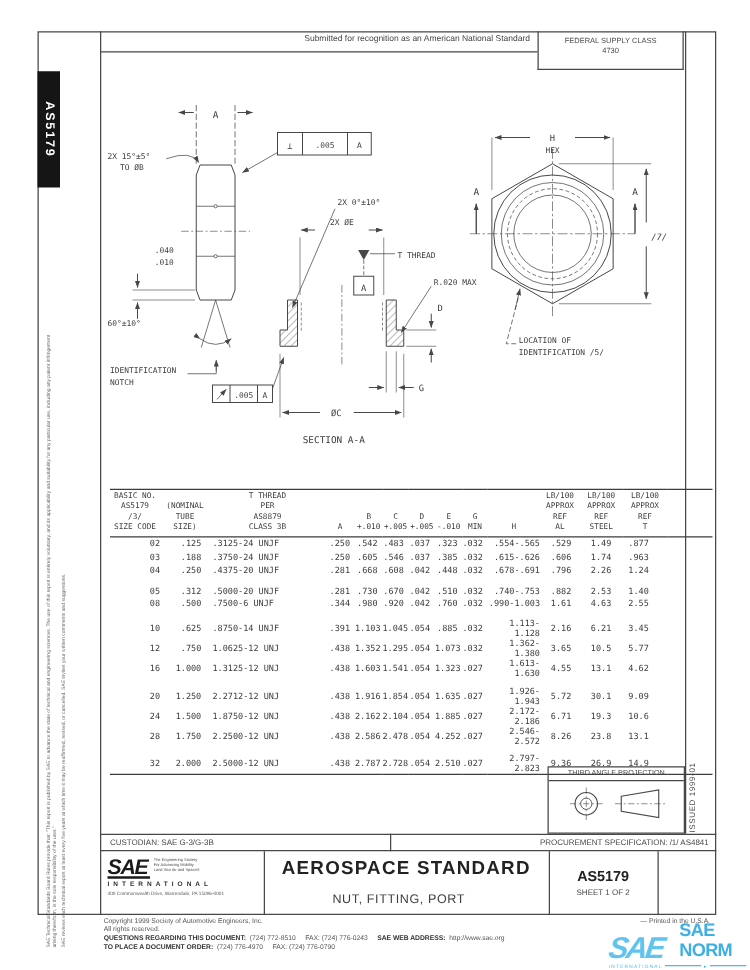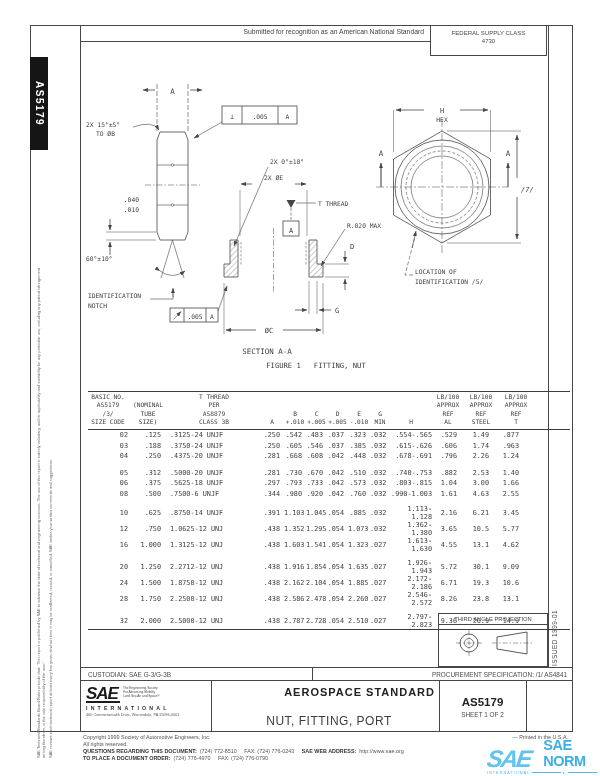--- a/index.html
+++ b/index.html
@@ -42,22 +42,22 @@
   .issued{left:551px;top:666px;width:82px;transform:rotate(-90deg);transform-origin:0 0;
           font-size:6.4px;letter-spacing:.5px;color:#4a4a4a;}
   
   .cust{left:80px;top:667px;width:493px;height:14px;border-top:1px solid #474747;border-bottom:1px solid #474747;box-sizing:border-box;font-size:6.4px;color:#4a4a4a;}
   .cust .left{position:absolute;left:8px;top:3px;}
   .cust .right{position:absolute;right:6px;top:3px;}
   .cust-div{left:312px;top:667px;height:14px;}
   .tb-v1{left:211px;top:681px;height:51px;}
   .tb-v2{left:439px;top:681px;height:51px;}
   .tb-v3{left:526px;top:681px;height:51px;}
-  .doc-type{left:215px;top:686px;width:220px;text-align:right;font-size:11px;font-weight:bold;letter-spacing:1px;color:#222;}
-  .doc-title{left:219px;top:714px;width:220px;text-align:center;font-size:12px;letter-spacing:.5px;color:#3d3d3d;}
+  .doc-type{left:215px;top:686px;width:220px;text-align:center;font-size:15px;font-weight:bold;letter-spacing:1px;color:#222;}
+  .doc-title{left:209px;top:714px;width:220px;text-align:center;font-size:10px;letter-spacing:.5px;color:#3d3d3d;}
   .doc-num{left:441px;top:696px;width:83px;text-align:center;font-size:11.5px;font-weight:bold;color:#222;}
   .doc-sheet{left:441px;top:711px;width:83px;text-align:center;font-size:6.4px;color:#4a4a4a;}
   
   .saelogo{left:86px;top:686px;width:122px;height:44px;}
   .sae-row{display:flex;align-items:flex-start;}
   .sae-big{font-size:17px;font-weight:bold;font-style:italic;letter-spacing:-1px;color:#1b1b1b;line-height:15px;border-bottom:2px solid #1b1b1b;padding-right:2px;}
   .sae-tag{font-size:3.2px;line-height:3.9px;color:#4a4a4a;margin-left:3px;margin-top:1px;}
   .sae-int{font-size:5.2px;letter-spacing:3.2px;color:#2e2e2e;margin-top:2px;font-weight:bold;}
   .sae-addr{font-size:3.8px;color:#5a5a5a;margin-top:2px;}
   
@@ -214,21 +214,20 @@
     <text x="442" y="112.5" text-anchor="middle" class="t7">H</text>
     <text x="442" y="122" text-anchor="middle" class="t63">HEX</text>
     <text x="381" y="156" text-anchor="middle" class="t75">A</text>
     <text x="508" y="156" text-anchor="middle" class="t75">A</text>
     <text x="521" y="192" class="t7 it">/7/</text>
     <text x="415" y="274" class="t63">LOCATION OF</text>
     <text x="415" y="284" class="t63">IDENTIFICATION /5/</text>
     <text x="267" y="354" text-anchor="middle" class="t75">SECTION A-A</text>
   </svg>
 
-  <div class="abs cap" style="left:196px;top:361px;width:240px;">FIGURE 1   FITTING, NUT</div>
 
   <div class="abs tbl-wrap">
     <table id="dim-table">
       <colgroup>
         <col style="width:40px">
           <col style="width:40px">
           <col style="width:92px">
           <col style="width:24px">
         <col style="width:22px">
           <col style="width:21px">
@@ -343,36 +342,20 @@
             <td class="a-r col6">.042</td>
             <td class="a-r col7">.510</td>
             <td class="a-r col8">.032</td>
             <td class="a-c col9">.740-.753</td>
             <td class="a-r col10">.882</td>
             <td class="a-r col11">2.53</td>
             <td class="a-r col12">1.40</td>
             <td></td>
           </tr>
           <tr>
-            <td class="a-c col0">06</td>
-            <td class="a-r col1">.375</td>
-            <td class="a-l col2">.5625-18 UNJF</td>
-            <td class="a-r col3">.297</td>
-            <td class="a-r col4">.793</td>
-            <td class="a-r col5">.733</td>
-            <td class="a-r col6">.042</td>
-            <td class="a-r col7">.573</td>
-            <td class="a-r col8">.032</td>
-            <td class="a-c col9">.803-.815</td>
-            <td class="a-r col10">1.04</td>
-            <td class="a-r col11">3.00</td>
-            <td class="a-r col12">1.66</td>
-            <td></td>
-          </tr>
-          <tr>
             <td class="a-c col0">08</td>
             <td class="a-r col1">.500</td>
             <td class="a-l col2">.7500-6 UNJF</td>
             <td class="a-r col3">.344</td>
             <td class="a-r col4">.980</td>
             <td class="a-r col5">.920</td>
             <td class="a-r col6">.042</td>
             <td class="a-r col7">.760</td>
             <td class="a-r col8">.032</td>
             <td class="a-c col9">.990-1.003</td>
@@ -468,21 +451,21 @@
             <td></td>
           </tr>
           <tr>
             <td class="a-c col0">28</td>
             <td class="a-r col1">1.750</td>
             <td class="a-l col2">2.2500-12 UNJ</td>
             <td class="a-r col3">.438</td>
             <td class="a-r col4">2.586</td>
             <td class="a-r col5">2.478</td>
             <td class="a-r col6">.054</td>
-            <td class="a-r col7">2.260</td>
+            <td class="a-r col7">4.252</td>
             <td class="a-r col8">.027</td>
             <td class="a-c col9">2.546-2.572</td>
             <td class="a-r col10">8.26</td>
             <td class="a-r col11">23.8</td>
             <td class="a-r col12">13.1</td>
             <td></td>
           </tr>
           <tr class="gap">
             <td colspan="14"></td>
           </tr>

